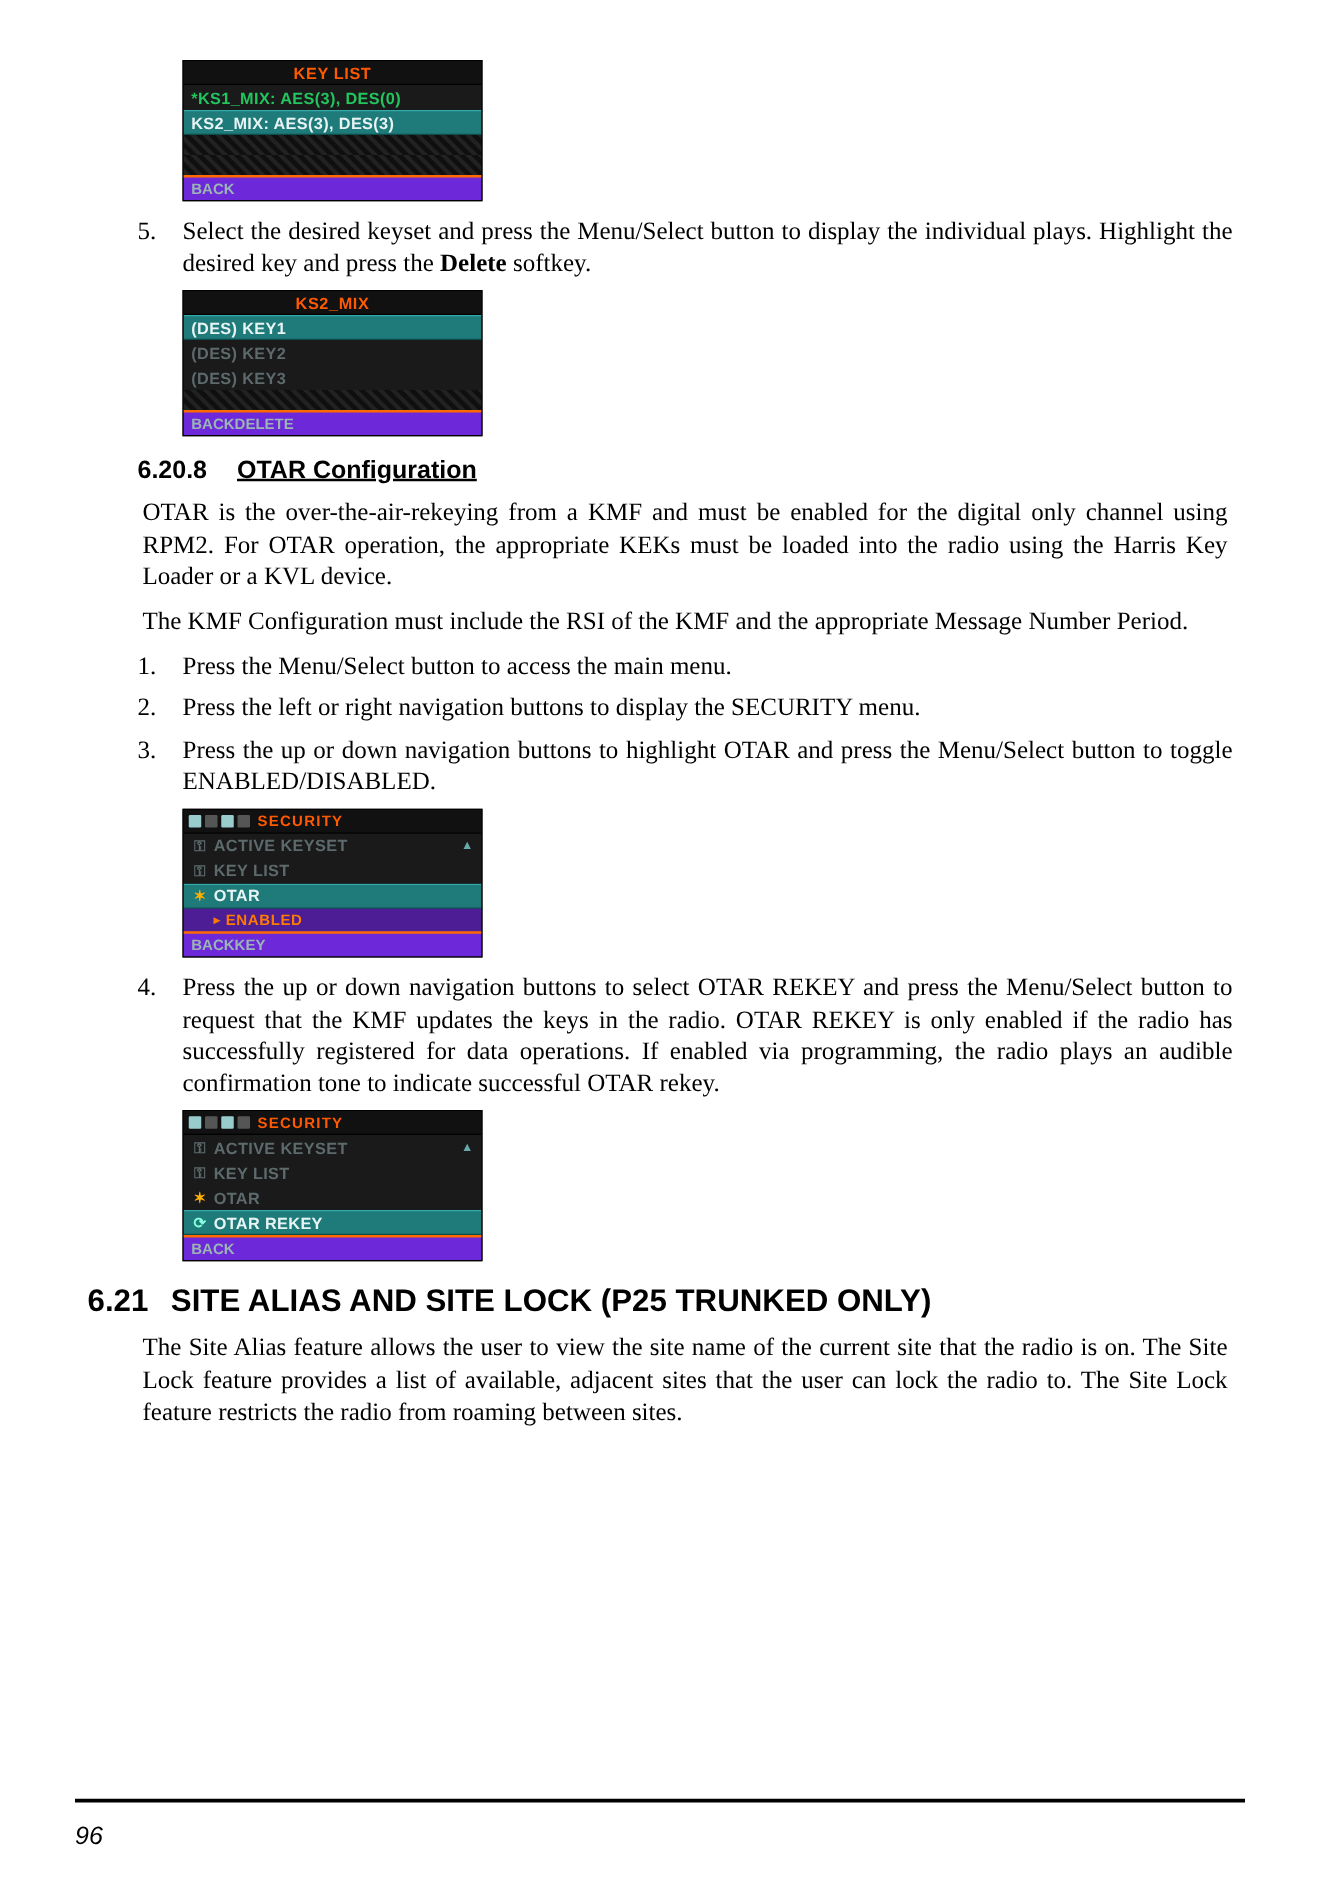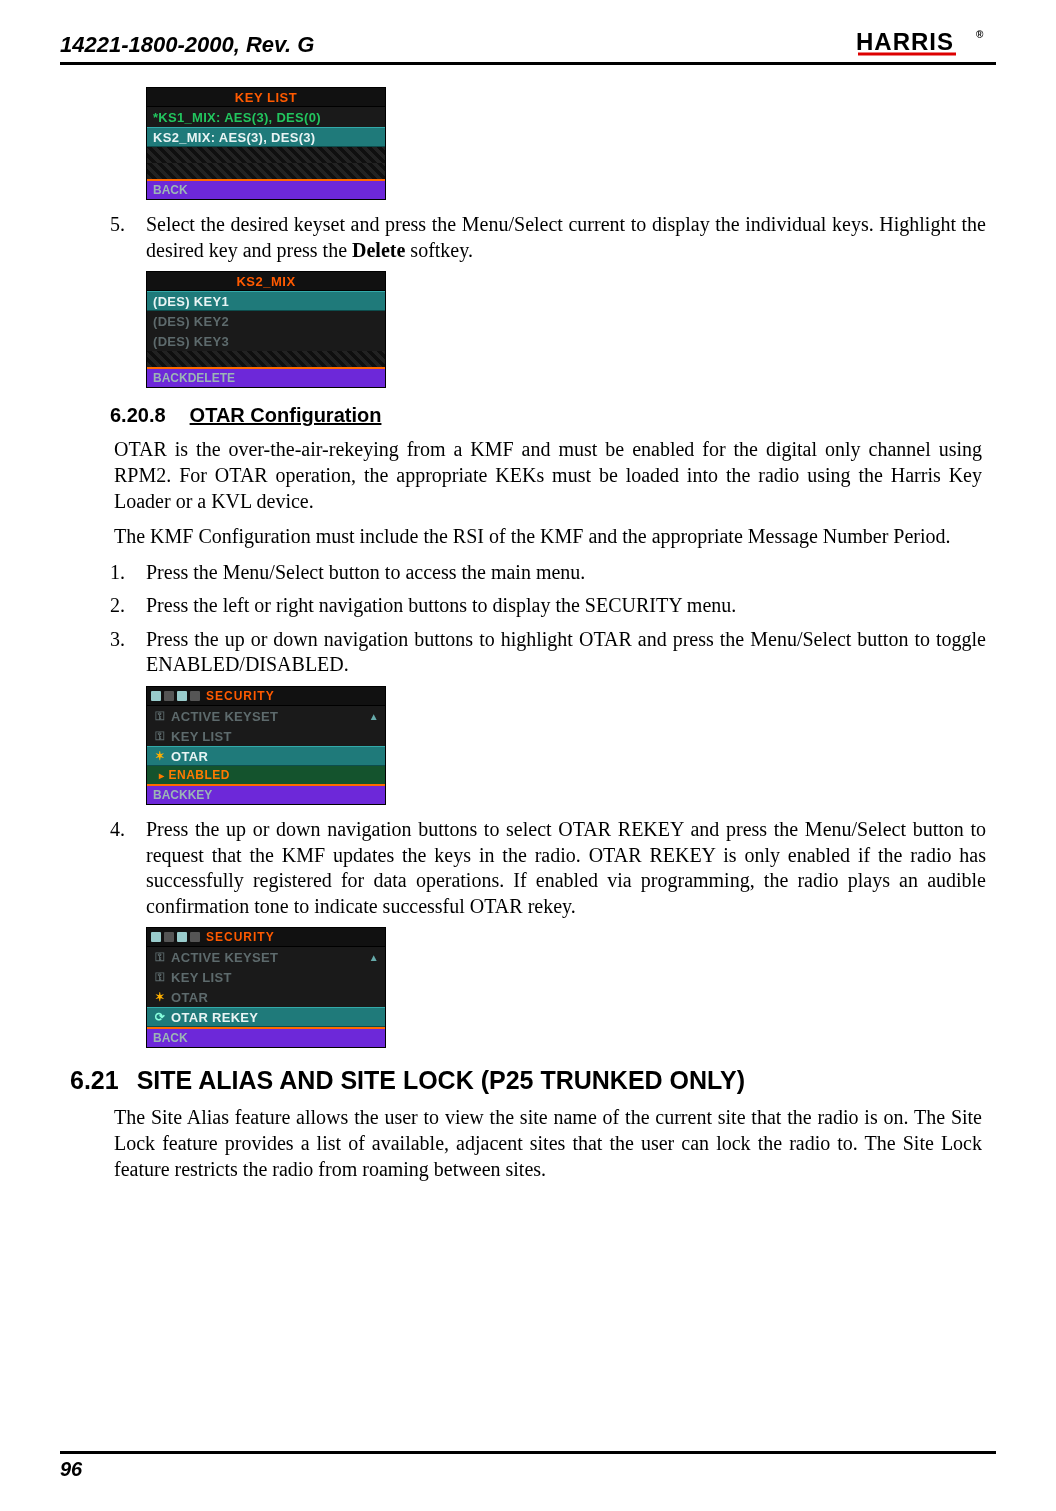--- a/index.html
+++ b/index.html
@@ -80,24 +80,24 @@
   .h2 {
     font-family: Arial, Helvetica, sans-serif;
     font-weight: bold;
     font-size: 25px;
     margin: 18px 0 10px 0;
   }
   .h2 .num { margin-right: 18px; }
   .b { font-weight: bold; }
   .footer {
     border-top: 3px solid #000;
-    padding-top: 4px;
+    padding-top: 16px;
     font-family: Arial, Helvetica, sans-serif;
     font-style: italic;
-    font-weight: bold;
+    font-weight: normal;
     font-size: 20px;
   }
 
   
   .radio-screen {
     width: 238px;
     font-family: "Arial Narrow", Arial, sans-serif;
     margin: 8px 0 12px 36px;
     background: #1a1a1a;
     border: 1px solid #000;
@@ -165,24 +165,24 @@
   }
   .rs-row.dim { color: #5d6a6c; }
   .rs-row .key-icon {
     width: 14px;
     text-align: center;
     margin-right: 4px;
     font-size: 12px;
   }
   .rs-sub {
     height: 18px;
-    padding-left: 12px;
+    padding-left: 24px;
     font-size: 12px;
     color: #ff7a00;
-    background: #14532d;
+    background: #4c1d95;
     display: flex;
     align-items: center;
     font-weight: bold;
     letter-spacing: 0.5px;
     font-family: "Arial Narrow", Arial, sans-serif;
   }
   .rs-sub::before {
     content: "▸";
     color: #ff7a00;
     margin-right: 4px;
@@ -207,51 +207,41 @@
     text-align: right;
     color: #6aa;
     font-size: 10px;
   }
 </style>
 </head>
 <body>
 
 <div class="page">
 
-  <div class="page-header">
-    <div class="doc-id">14221-1800-2000, Rev. G</div>
-    <div class="logo">
-      <svg width="140" height="30" viewBox="0 0 140 30">
-        <text x="0" y="22" font-family="Arial" font-weight="900" font-size="24" fill="#000" letter-spacing="1">HARRIS</text>
-        <text x="120" y="10" font-family="Arial" font-size="10" fill="#000">®</text>
-        <path d="M2 26 L100 26" stroke="#d00" stroke-width="3"></path>
-      </svg>
-    </div>
-  </div>
 
   <div class="content">
 
     <div class="indent">
       <div class="radio-screen">
         <div class="rs-titlebar">
             <span class="rs-title-center orange">KEY LIST</span>
           </div>
         <div class="rs-row">*KS1_MIX: AES(3), DES(0)</div>
         <div class="rs-row sel">KS2_MIX: AES(3), DES(3)</div>
         <div class="diamond-row"></div>
         <div class="diamond-row"></div>
         <div class="rs-softkeys">
           <span>BACK</span>
             <span></span>
         </div>
       </div>
 
       <ol class="steps" start="5" style="counter-reset: step 4;">
         <li class="justify">
-          <span>Select the desired keyset and press the Menu/Select current to display the individual keys. Highlight the desired key and press the </span><span class="b">Delete</span><span> softkey.</span>
+          <span>Select the desired keyset and press the Menu/Select button to display the individual plays. Highlight the desired key and press the </span><span class="b">Delete</span><span> softkey.</span>
         </li>
       </ol>
 
       <div class="radio-screen">
         <div class="rs-titlebar">
             <span class="rs-title-center orange">KS2_MIX</span>
           </div>
         <div class="rs-row sel">(DES) KEY1</div>
         <div class="rs-row dim">(DES) KEY2</div>
         <div class="rs-row dim">(DES) KEY3</div>

